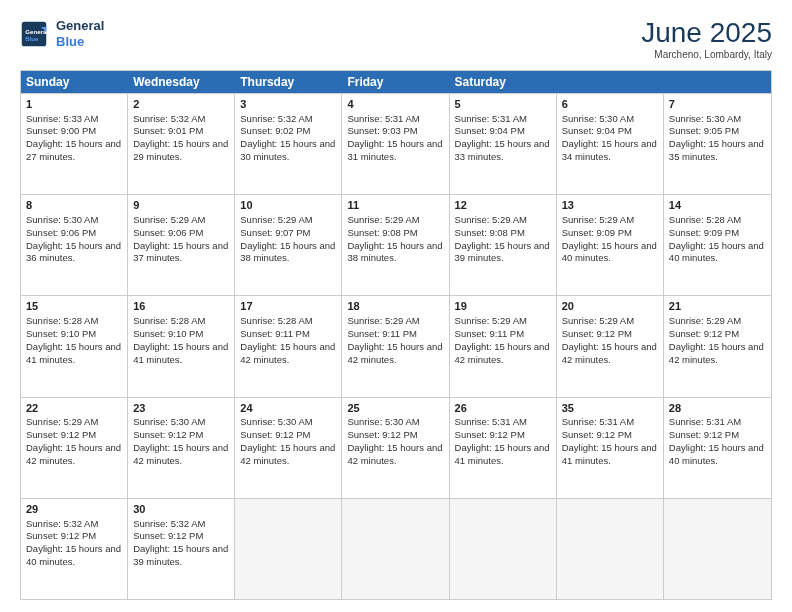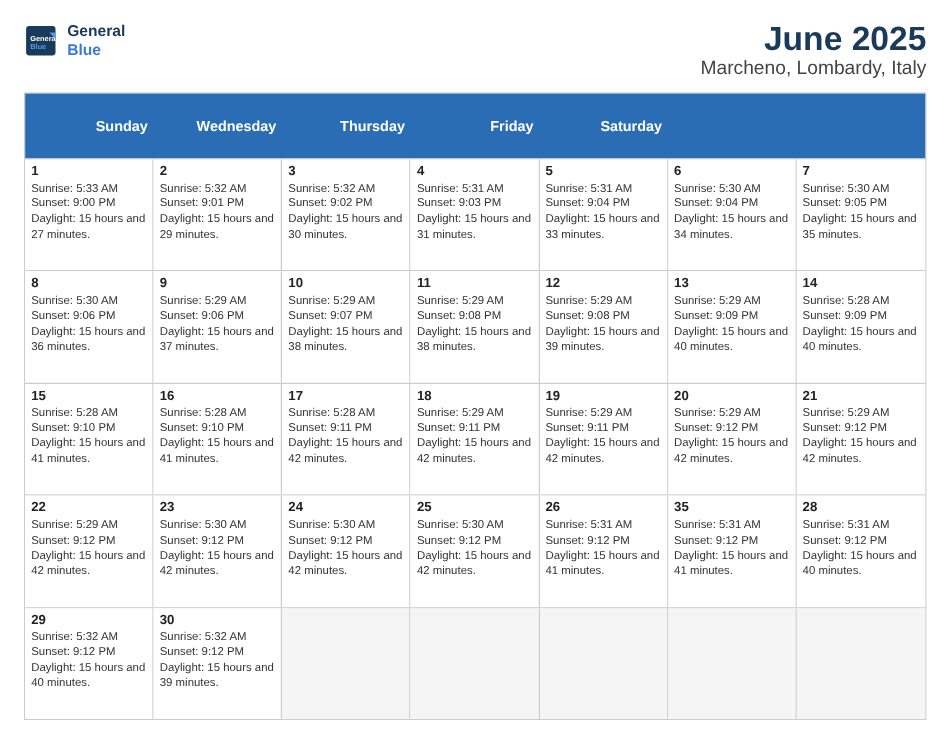--- a/index.html
+++ b/index.html
@@ -36,46 +36,46 @@
     }
     .logo-icon {
       width: 28px;
       height: 28px;
     }
     .title-block {
       text-align: right;
     }
     .title-block h1 {
       font-size: 28px;
-      font-weight: bold;
+      font-weight: normal;
       color: #1a3a5c;
       line-height: 1.1;
     }
     .title-block h2 {
-      font-size: 16px;
+      font-size: 10px;
       color: #444;
       font-weight: normal;
     }
     .calendar {
       flex: 1;
       display: flex;
       flex-direction: column;
       border: 1px solid #ccc;
     }
     .cal-header-row {
       display: grid;
       grid-template-columns: repeat(7, 1fr);
       background: #2a6db5;
     }
     .cal-header-cell {
       color: #fff;
       font-size: 12px;
       font-weight: bold;
-      padding: 20px 5px;
-      text-align: right;
+      padding: 4px 5px;
+      text-align: left;
     }
     .cal-body {
       flex: 1;
       display: flex;
       flex-direction: column;
     }
     .cal-row {
       display: grid;
       grid-template-columns: repeat(7, 1fr);
       flex: 1;

